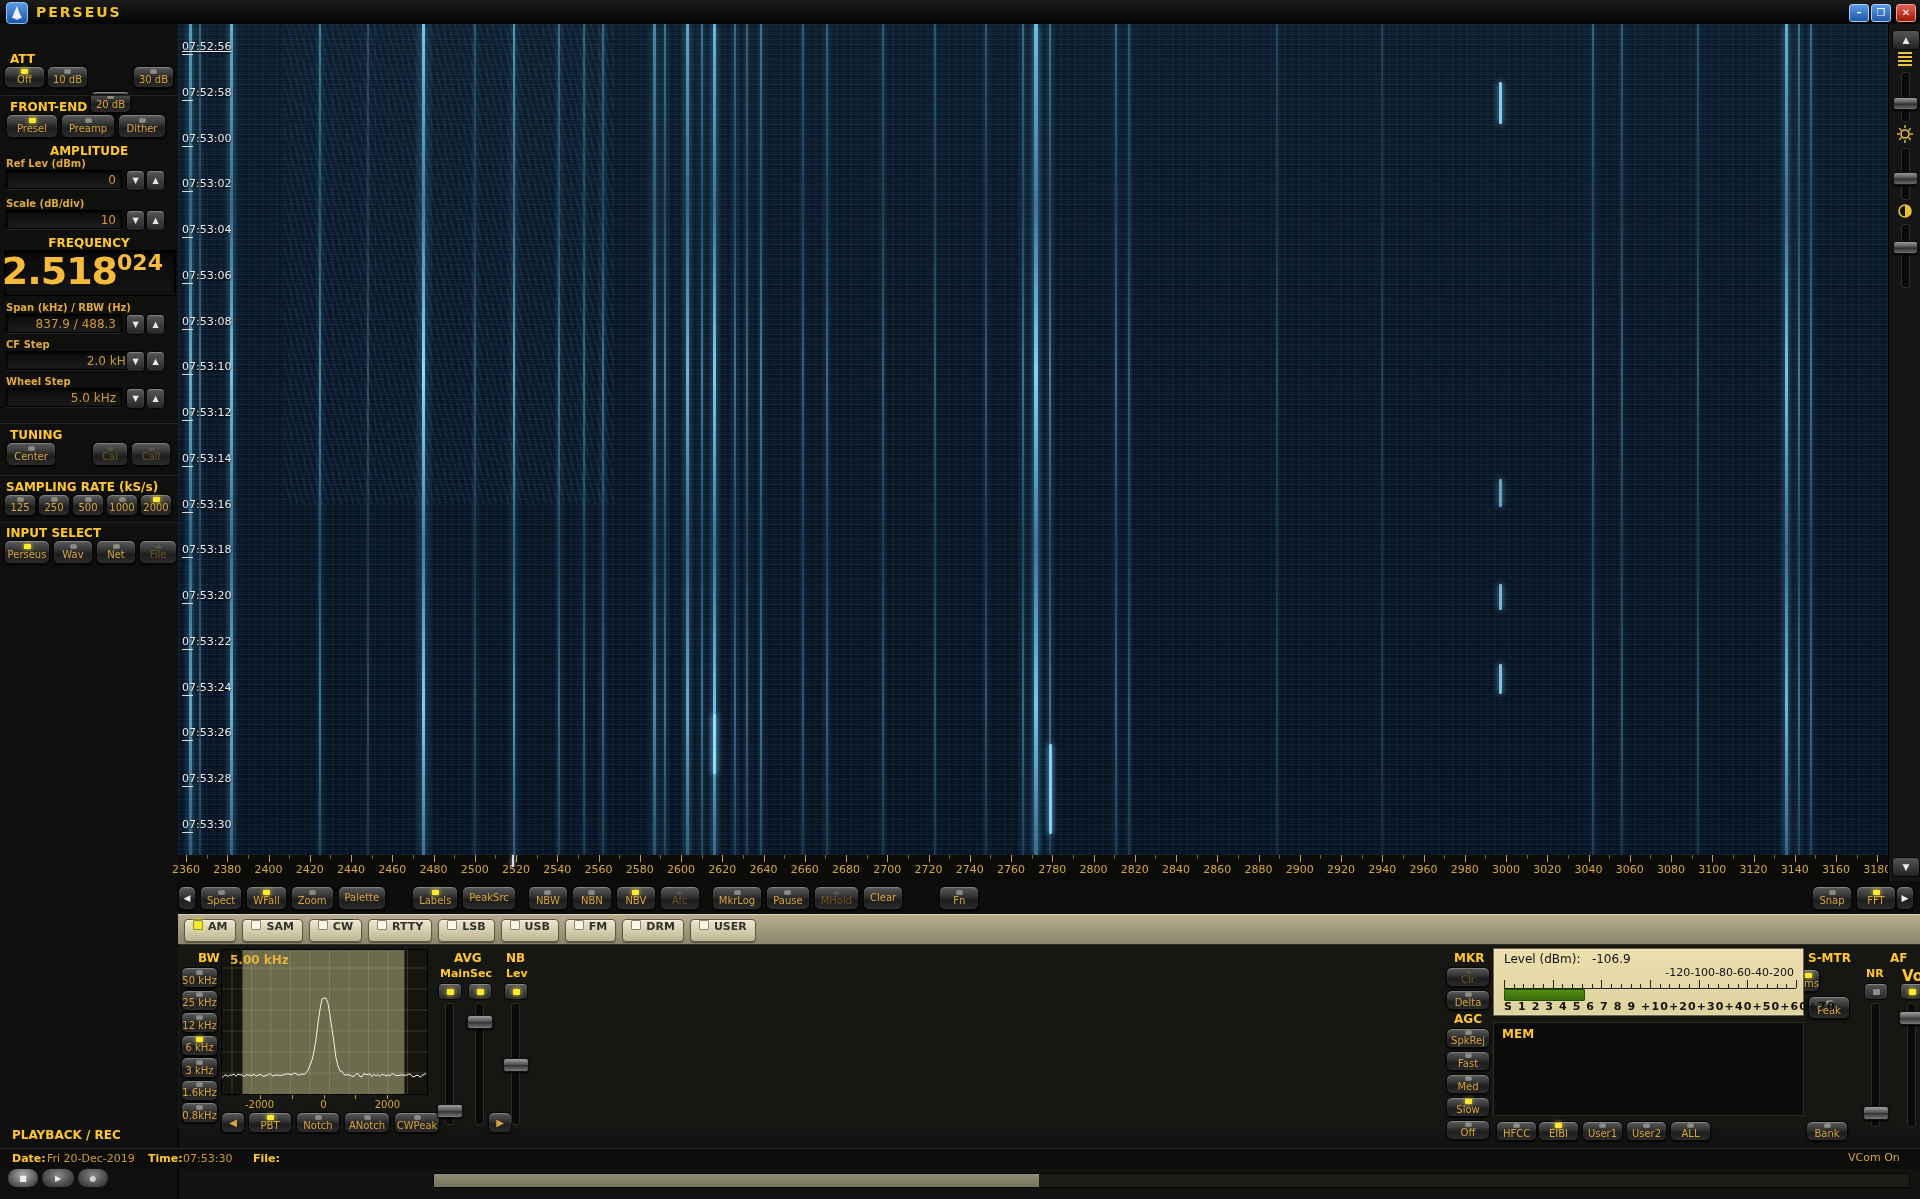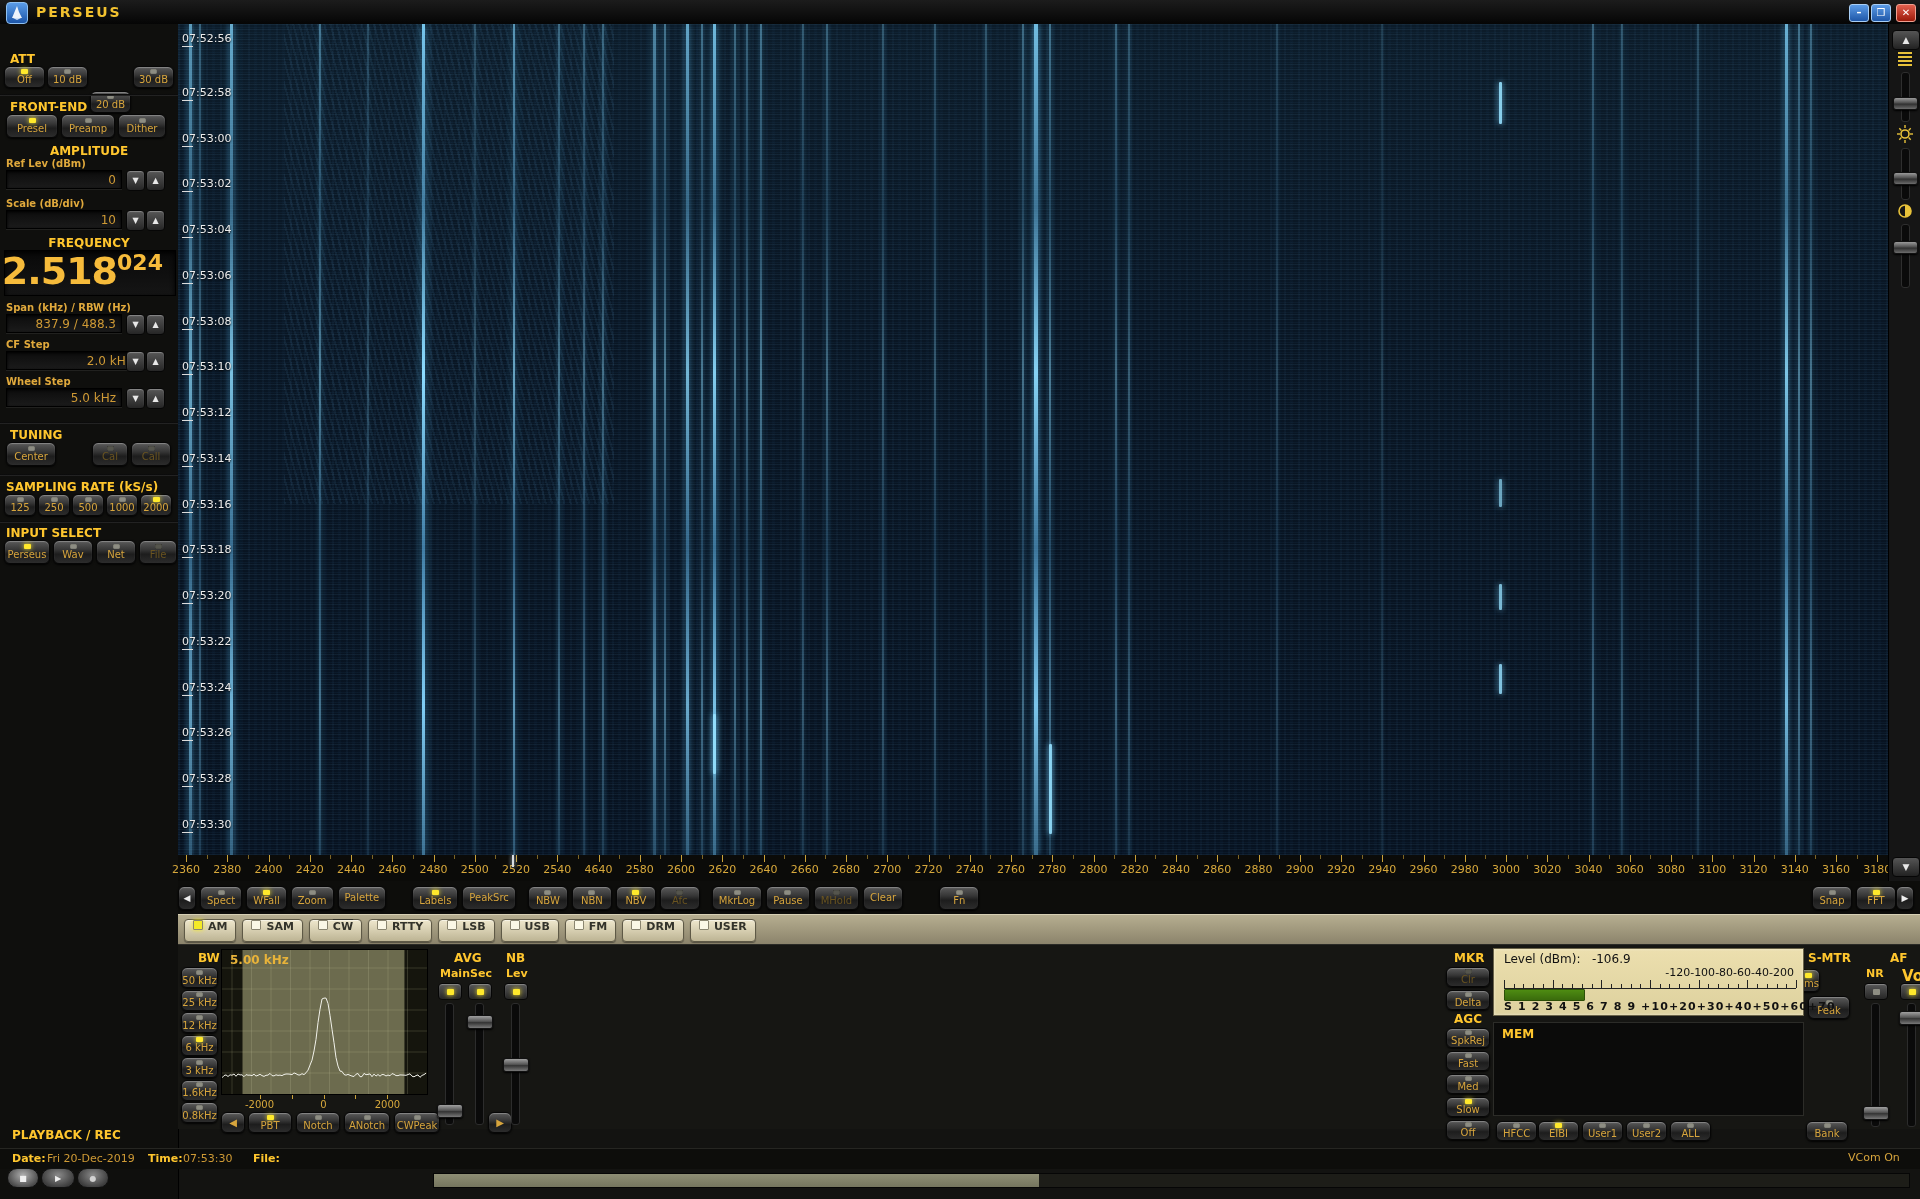--- a/index.html
+++ b/index.html
@@ -300,21 +300,21 @@
       <div class="wf-line" style="left: 1518.81px; width: 2px; background: linear-gradient(rgba(130, 215, 255, 0.25), rgba(110, 200, 250, 0.153) 22%, rgba(140, 220, 255, 0.28) 42%, rgba(100, 190, 245, 0.17) 63%, rgba(135, 215, 255, 0.267) 82%, rgba(110, 200, 250, 0.14)); box-shadow: rgba(90, 190, 240, 0.224) 0px 0px 4.4px;"></div>
       <div class="wf-line" style="left: 1607px; width: 3px; background: linear-gradient(rgba(130, 215, 255, 0.792), rgba(110, 200, 250, 0.482) 22%, rgba(140, 220, 255, 0.88) 42%, rgba(100, 190, 245, 0.53) 63%, rgba(135, 215, 255, 0.835) 82%, rgba(110, 200, 250, 0.44)); box-shadow: rgba(90, 190, 240, 0.706) 0px 0px 7.4px;"></div>
       <div class="wf-line" style="left: 1619.88px; width: 2px; background: linear-gradient(rgba(130, 215, 255, 0.45), rgba(110, 200, 250, 0.275) 22%, rgba(140, 220, 255, 0.5) 42%, rgba(100, 190, 245, 0.3) 63%, rgba(135, 215, 255, 0.475) 82%, rgba(110, 200, 250, 0.25)); box-shadow: rgba(90, 190, 240, 0.4) 0px 0px 5.5px;"></div>
       <div class="wf-line" style="left: 1632.25px; width: 2px; background: linear-gradient(rgba(130, 215, 255, 0.404), rgba(110, 200, 250, 0.247) 22%, rgba(140, 220, 255, 0.45) 42%, rgba(100, 190, 245, 0.27) 63%, rgba(135, 215, 255, 0.427) 82%, rgba(110, 200, 250, 0.224)); box-shadow: rgba(90, 190, 240, 0.36) 0px 0px 5.25px;"></div>
       <div class="wf-dash" style="left: 1320.81px; width: 3px; top: 58px; height: 42px; background: rgba(150, 225, 255, 0.9); box-shadow: rgba(120, 210, 255, 0.9) 0px 0px 6px;"></div>
       <div class="wf-dash" style="left: 1320.81px; width: 3px; top: 455px; height: 28px; background: rgba(150, 225, 255, 0.7); box-shadow: rgba(120, 210, 255, 0.7) 0px 0px 6px;"></div>
       <div class="wf-dash" style="left: 1320.81px; width: 3px; top: 560px; height: 26px; background: rgba(150, 225, 255, 0.8); box-shadow: rgba(120, 210, 255, 0.8) 0px 0px 6px;"></div>
       <div class="wf-dash" style="left: 1320.81px; width: 3px; top: 640px; height: 30px; background: rgba(150, 225, 255, 0.85); box-shadow: rgba(120, 210, 255, 0.85) 0px 0px 6px;"></div>
       <div class="wf-dash" style="left: 871.188px; width: 3px; top: 720px; height: 90px; background: rgba(150, 225, 255, 0.9); box-shadow: rgba(120, 210, 255, 0.9) 0px 0px 6px;"></div>
       <div class="wf-dash" style="left: 535px; width: 3px; top: 690px; height: 60px; background: rgba(150, 225, 255, 0.9); box-shadow: rgba(120, 210, 255, 0.9) 0px 0px 6px;"></div>
-      <div class="wf-time" style="top: 8px;">07:52:56</div>
+      <div class="wf-time" style="top: 16px; text-decoration: underline;">07:52:56</div>
       <div class="wf-time" style="top: 61.75px;">07:52:58</div>
       <div class="wf-time" style="top: 107.5px;">07:53:00</div>
       <div class="wf-time" style="top: 153.25px;">07:53:02</div>
       <div class="wf-time" style="top: 199px;">07:53:04</div>
       <div class="wf-time" style="top: 244.75px;">07:53:06</div>
       <div class="wf-time" style="top: 290.5px;">07:53:08</div>
       <div class="wf-time" style="top: 336.25px;">07:53:10</div>
       <div class="wf-time" style="top: 382px;">07:53:12</div>
       <div class="wf-time" style="top: 427.75px;">07:53:14</div>
       <div class="wf-time" style="top: 473.5px;">07:53:16</div>
@@ -352,21 +352,21 @@
       <div class="fs-tick" style="left: 296.75px; height: 7px; opacity: 1;"></div>
       <div class="fs-lbl" style="left: 296.75px;">2500</div>
       <div class="fs-tick" style="left: 317.375px; height: 4px; opacity: 0.6;"></div>
       <div class="fs-tick" style="left: 338px; height: 7px; opacity: 1;"></div>
       <div class="fs-lbl" style="left: 338px;">2520</div>
       <div class="fs-tick" style="left: 358.625px; height: 4px; opacity: 0.6;"></div>
       <div class="fs-tick" style="left: 379.25px; height: 7px; opacity: 1;"></div>
       <div class="fs-lbl" style="left: 379.25px;">2540</div>
       <div class="fs-tick" style="left: 399.875px; height: 4px; opacity: 0.6;"></div>
       <div class="fs-tick" style="left: 420.5px; height: 7px; opacity: 1;"></div>
-      <div class="fs-lbl" style="left: 420.5px;">4640</div>
+      <div class="fs-lbl" style="left: 420.5px;">2560</div>
       <div class="fs-tick" style="left: 441.125px; height: 4px; opacity: 0.6;"></div>
       <div class="fs-tick" style="left: 461.75px; height: 7px; opacity: 1;"></div>
       <div class="fs-lbl" style="left: 461.75px;">2580</div>
       <div class="fs-tick" style="left: 482.375px; height: 4px; opacity: 0.6;"></div>
       <div class="fs-tick" style="left: 503px; height: 7px; opacity: 1;"></div>
       <div class="fs-lbl" style="left: 503px;">2600</div>
       <div class="fs-tick" style="left: 523.625px; height: 4px; opacity: 0.6;"></div>
       <div class="fs-tick" style="left: 544.25px; height: 7px; opacity: 1;"></div>
       <div class="fs-lbl" style="left: 544.25px;">2620</div>
       <div class="fs-tick" style="left: 564.875px; height: 4px; opacity: 0.6;"></div>

